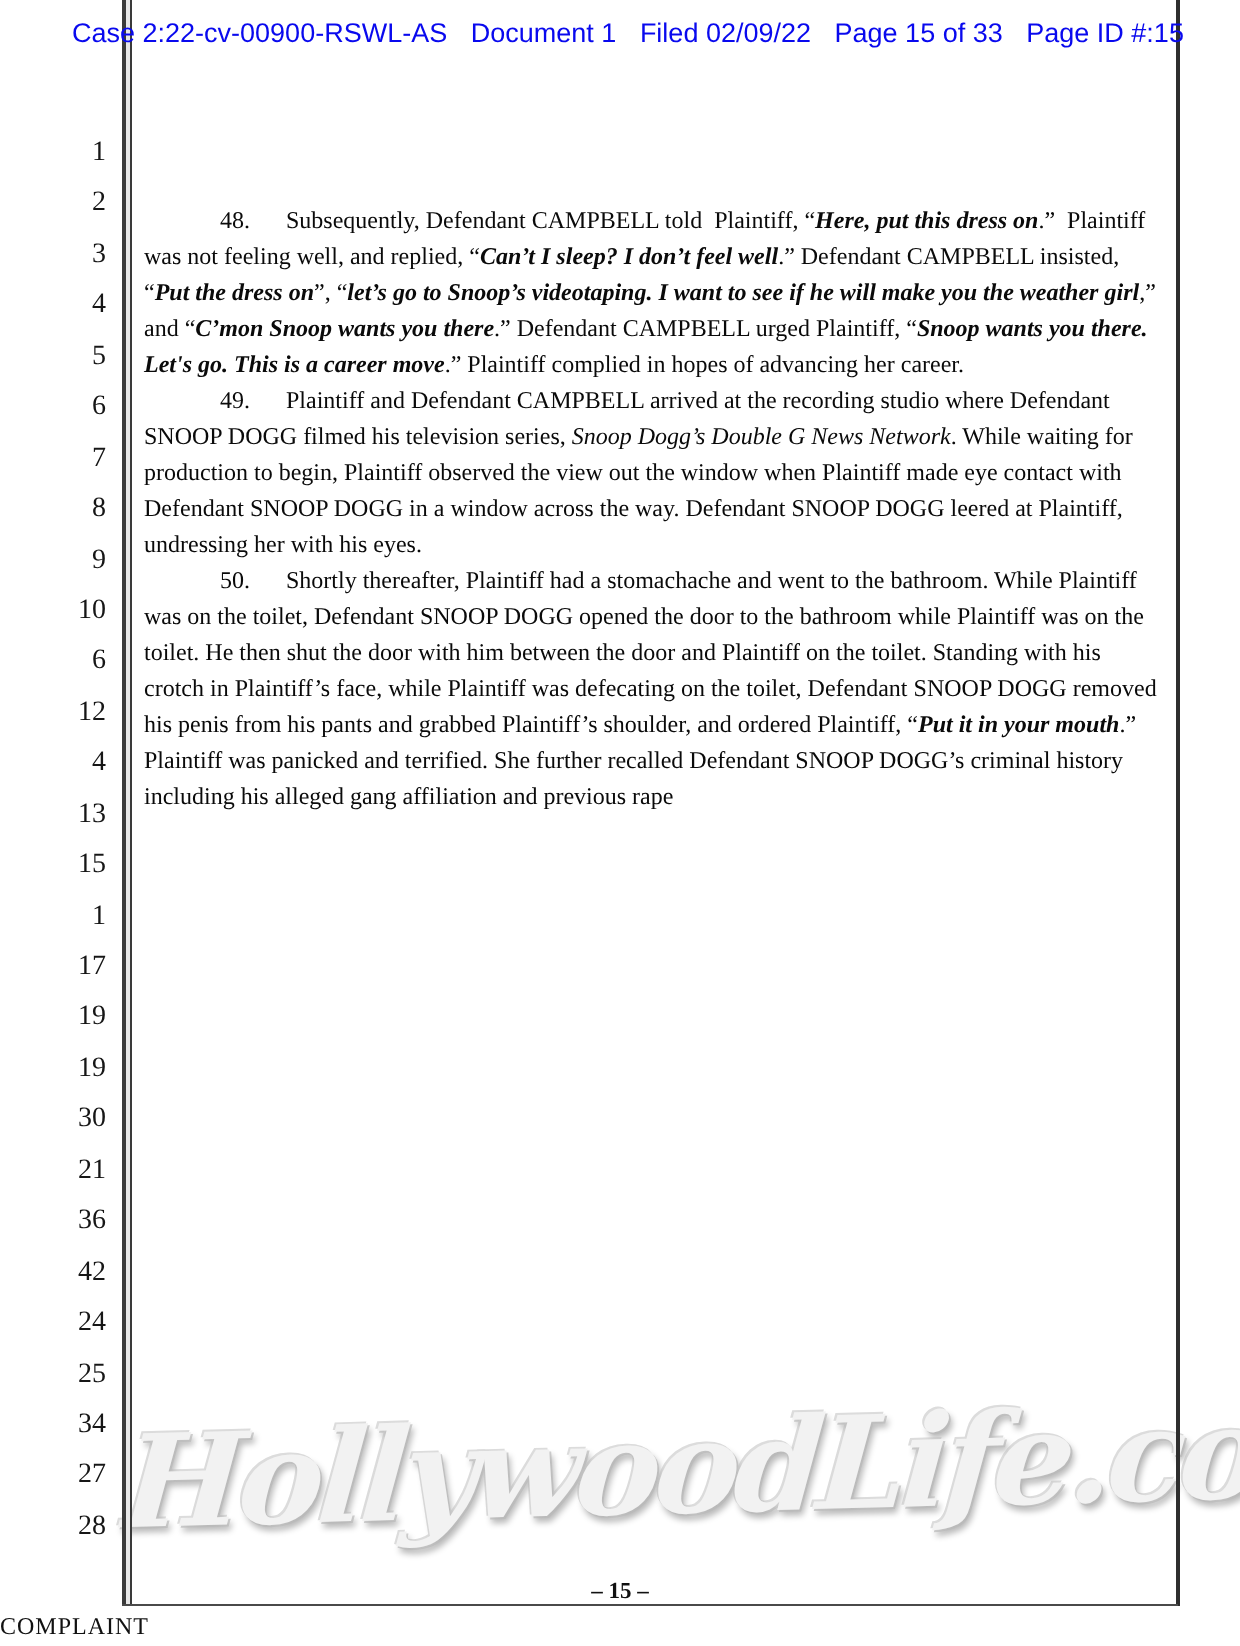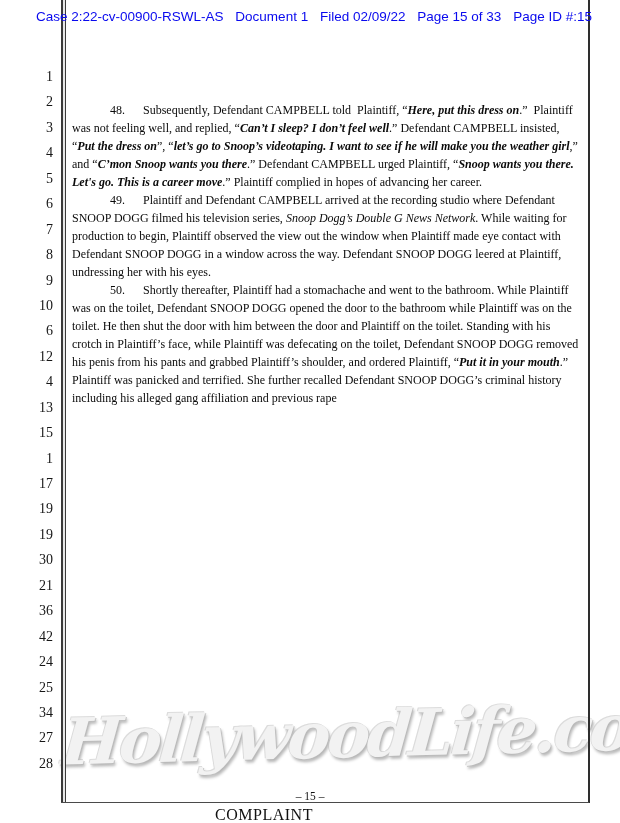--- a/index.html
+++ b/index.html
@@ -58,29 +58,29 @@
     letter-spacing: -3px; white-space: nowrap;
     color: #f2f2f2;
     text-shadow: 2px 3px 3px #b9b9b9, -1px -1px 0 #dcdcdc, 1px 1px 0 #cfcfcf;
     transform: rotate(-1.5deg) skewX(-6deg);
     pointer-events: none;
   }
   
   .footer { position: absolute; left: 0; right: 0; bottom: 0; z-index: 4; }
   .page-number {
     position: absolute; left: 0; width: 620px; top: -33px;
-    text-align: center; font-size: 11.5px; font-weight: normal; color: #111;
+    text-align: center; font-size: 11.5px; font-weight: bold; color: #111;
   }
   .footer-rule {
     position: absolute; left: 61px; width: 528px; top: -21px;
     border-top: 1.5px solid #4a4a4a;
   }
   .doc-label {
     position: absolute; left: 0; width: 528px; top: -17px;
-    text-align: center; font-size: 16px; color: #111;
+    font-size: 12px; color: #111;
     letter-spacing: 0.5px;
   }
   .footer-anchor { position: absolute; left: 0; right: 0; top: 823px; }
 </style>
 </head>
 <body>
 
 <div class="page">
 
   <div class="stamp-header">

